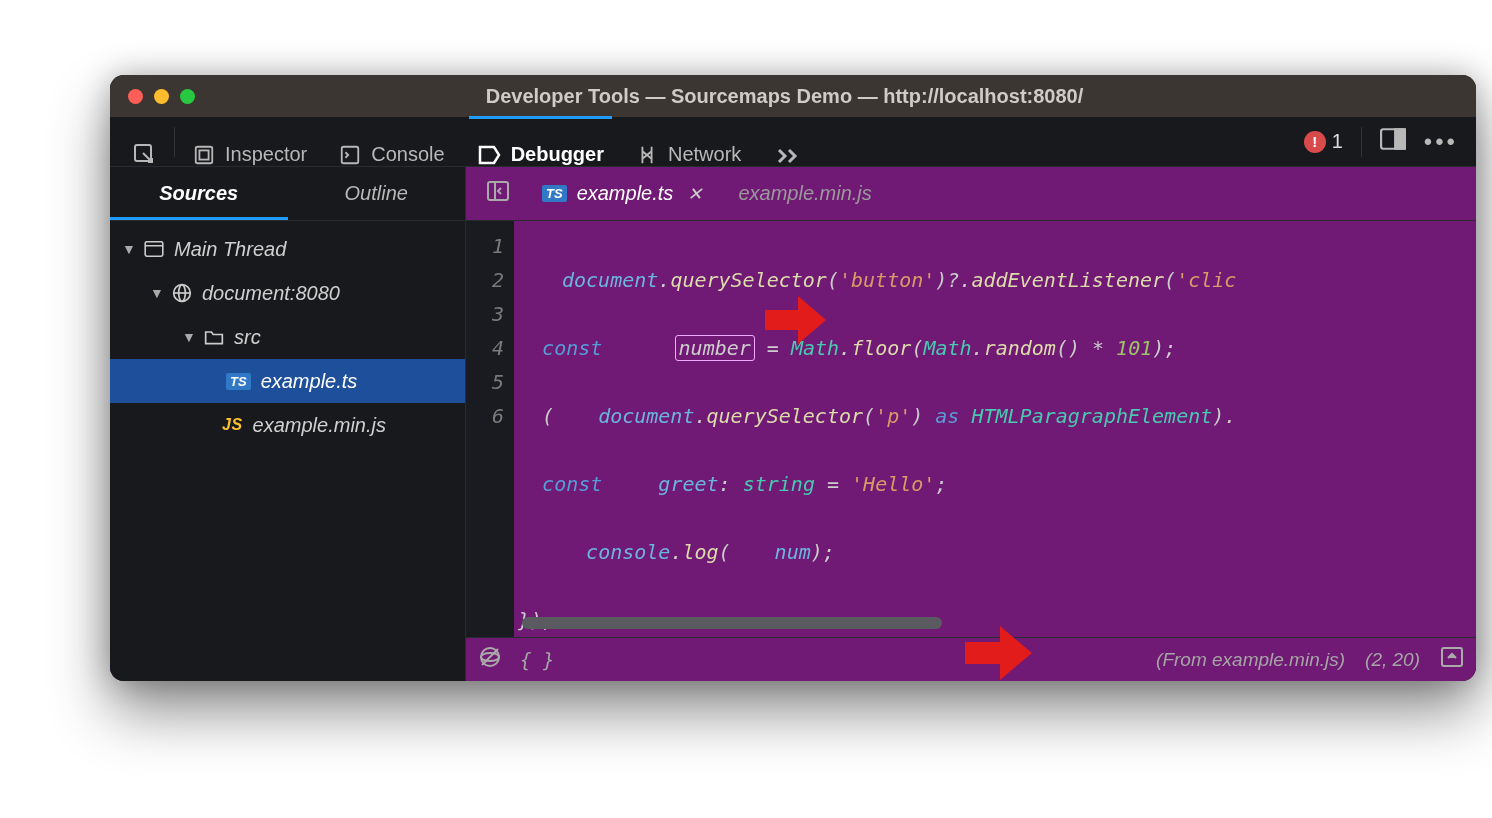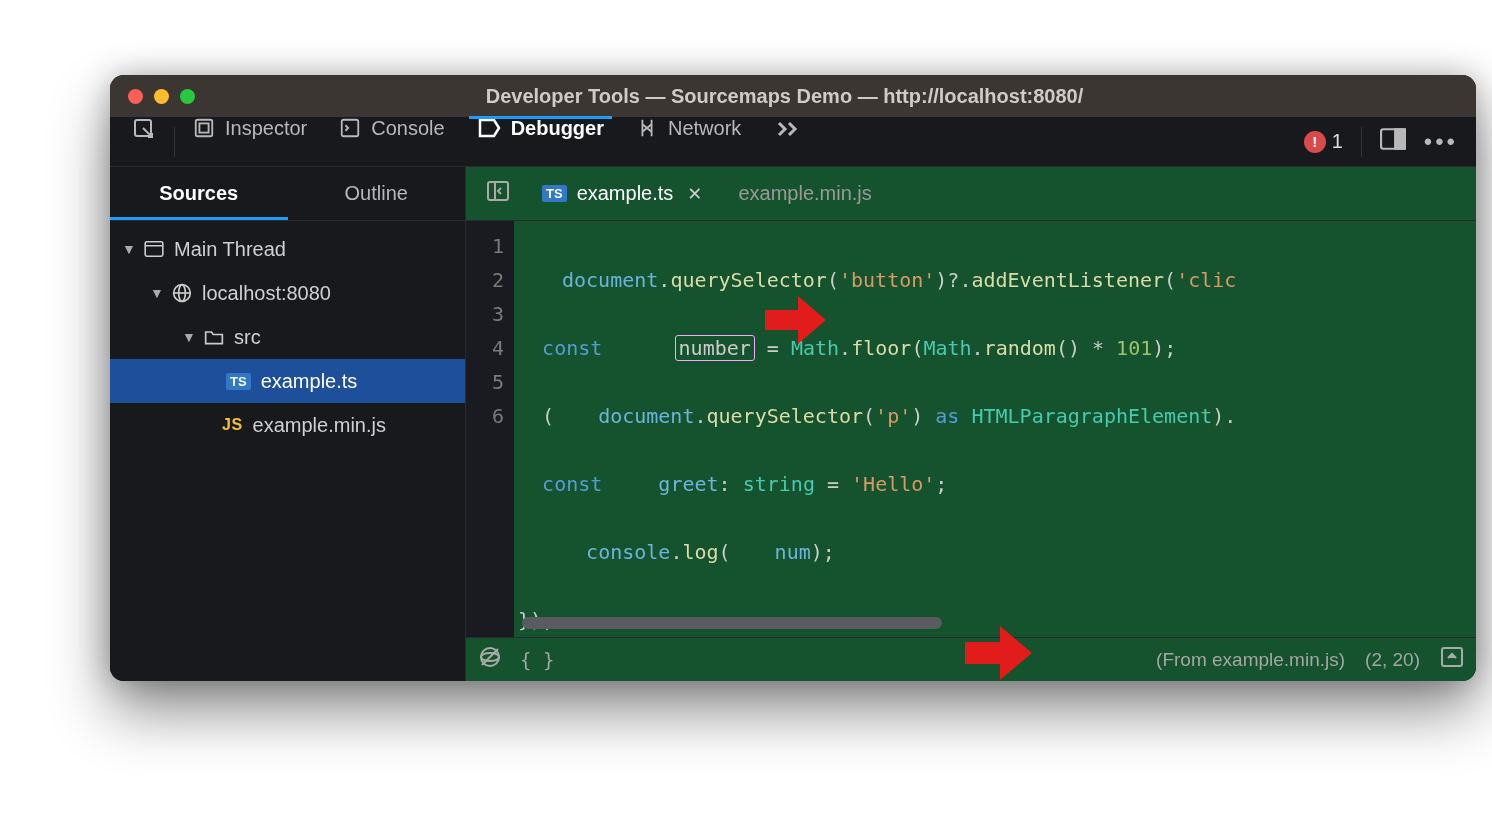--- a/index.html
+++ b/index.html
@@ -45,32 +45,33 @@
   .toolbar {
     height:50px;
     background:#18191d;
     border-bottom:1px solid #2a2b30;
     display:flex;
     align-items:center;
     padding:0 8px;
     gap:4px;
     color:#b8b8b8;
   }
-  .tool-btn { display:flex; align-items:flex-start; gap:10px; padding:0 14px; height:100%; font-size:20px; cursor:pointer;}
+  .tool-btn { display:flex; align-items:flex-end; gap:10px; padding:0 14px; height:100%; font-size:20px; cursor:pointer;}
   .tool-btn.active { color:#ffffff; font-weight:600; position:relative;}
   .tool-btn.active::after{
     content:""; position:absolute; left:6px; right:6px; top:-1px; height:3px; background:#1f9cff;
   }
   .sep { width:1px; height:30px; background:#333;}
   .toolbar-right{ margin-left:auto; display:flex; align-items:center; gap:18px; padding-right:10px;}
 
   
   .body {
     flex:1; display:flex; overflow:hidden;
-    background:#14532d;
+    background:#701a75;
+    font-style:italic;
   }
   
   .sidebar {
     width:356px;
     background:#18191d;
     border-right:1px solid #2a2b30;
     display:flex;
     flex-direction:column;
     font-size:20px;
   }
@@ -284,21 +285,21 @@
             </svg>
           <span>Main Thread</span>
         </div>
         <div class="tree-row indent1">
           <span class="twisty">▼</span>
           <svg width="20" height="20" viewBox="0 0 24 24" fill="none" stroke="#ccc" stroke-width="2">
               <circle cx="12" cy="12" r="10"></circle>
               <ellipse cx="12" cy="12" rx="4" ry="10"></ellipse>
               <line x1="2" y1="12" x2="22" y2="12"></line>
             </svg>
-          <span>localhost:8080</span>
+          <span>document:8080</span>
         </div>
         <div class="tree-row indent2">
           <span class="twisty">▼</span>
           <svg width="20" height="18" viewBox="0 0 24 20" fill="none" stroke="#ccc" stroke-width="2">
               <path d="M2 4h7l2 3h11v11H2z"></path>
             </svg>
           <span>src</span>
         </div>
         <div class="tree-row indent3 sel">
           <span class="badge-ts">TS</span>

